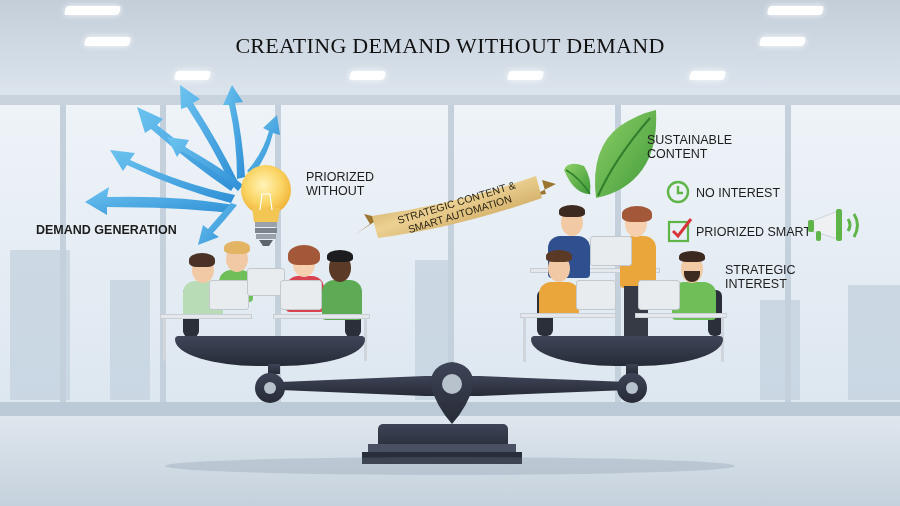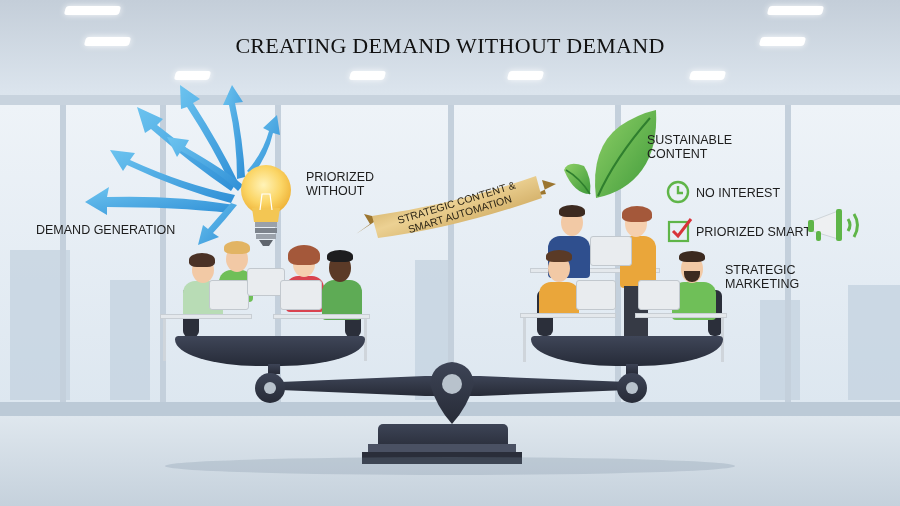--- a/index.html
+++ b/index.html
@@ -90,21 +90,21 @@
   <rect x="17" y="58" width="22" height="5" fill="#9aa1aa"></rect>
   <rect x="17" y="64" width="22" height="5" fill="#7c838c"></rect>
   <rect x="18" y="70" width="20" height="5" fill="#9aa1aa"></rect>
   <path d="M21 76 L35 76 L31 82 L25 82 Z" fill="#5f656d"></path>
 </svg>
 
 <div class="label" style="left:306px;top:170px;">
   <div>PRIORIZED</div>
   <div>WITHOUT</div>
 </div>
-<div class="label" style="left:36px;top:223px;">DEMAND GENERATION</div>
+<div class="label" style="left:36px;top:223px;font-weight:bold;">DEMAND GENERATION</div>
 
 <svg class="ribbon" viewBox="0 0 200 62">
   <defs>
     <linearGradient id="rg" x1="0" y1="0" x2="1" y2="1">
       <stop offset="0" stop-color="#b88f3e"></stop>
         <stop offset=".45" stop-color="#ecd193"></stop>
         <stop offset="1" stop-color="#b88c3a"></stop>
     </linearGradient>
   </defs>
   <path d="M0 58 L14 48 L8 38 L24 42 Z" fill="#9c7630"></path>
@@ -150,21 +150,21 @@
   <path d="M4 14 L30 4 L30 32 L4 24 Z" fill="#eef0f2" stroke="#cfd5d9"></path>
   <rect x="0" y="13" width="6" height="12" rx="2" fill="#5fb548"></rect>
   <rect x="28" y="2" width="6" height="32" rx="2" fill="#5fb548"></rect>
   <rect x="8" y="24" width="5" height="10" rx="2" fill="#5fb548"></rect>
   <path d="M40 12 Q44 18 40 24" stroke="#5fb548" stroke-width="3" fill="none"></path>
   <path d="M46 7 Q53 18 46 30" stroke="#5fb548" stroke-width="3" fill="none"></path>
 </svg>
 
 <div class="label" style="left:725px;top:263px;">
   <div>STRATEGIC</div>
-  <div>MARKETING</div>
+  <div>INTEREST</div>
 </div>
 
 <div>
 
   <div class="abs" style="left:183px;top:287px;width:16px;height:50px;background:#2b2f3a;border-radius:6px;"></div>
   <div class="abs" style="left:345px;top:287px;width:16px;height:50px;background:#2b2f3a;border-radius:6px;"></div>
 
   <div class="torso" style="left:183px;top:281px;width:40px;height:38px;background:#b8dcb5;"></div>
   <div class="person-head" style="left:192px;top:257px;width:22px;height:26px;background:#f2c9a5;"></div>
   <div class="hair" style="left:189px;top:253px;width:26px;height:14px;background:#4a3226;"></div>

